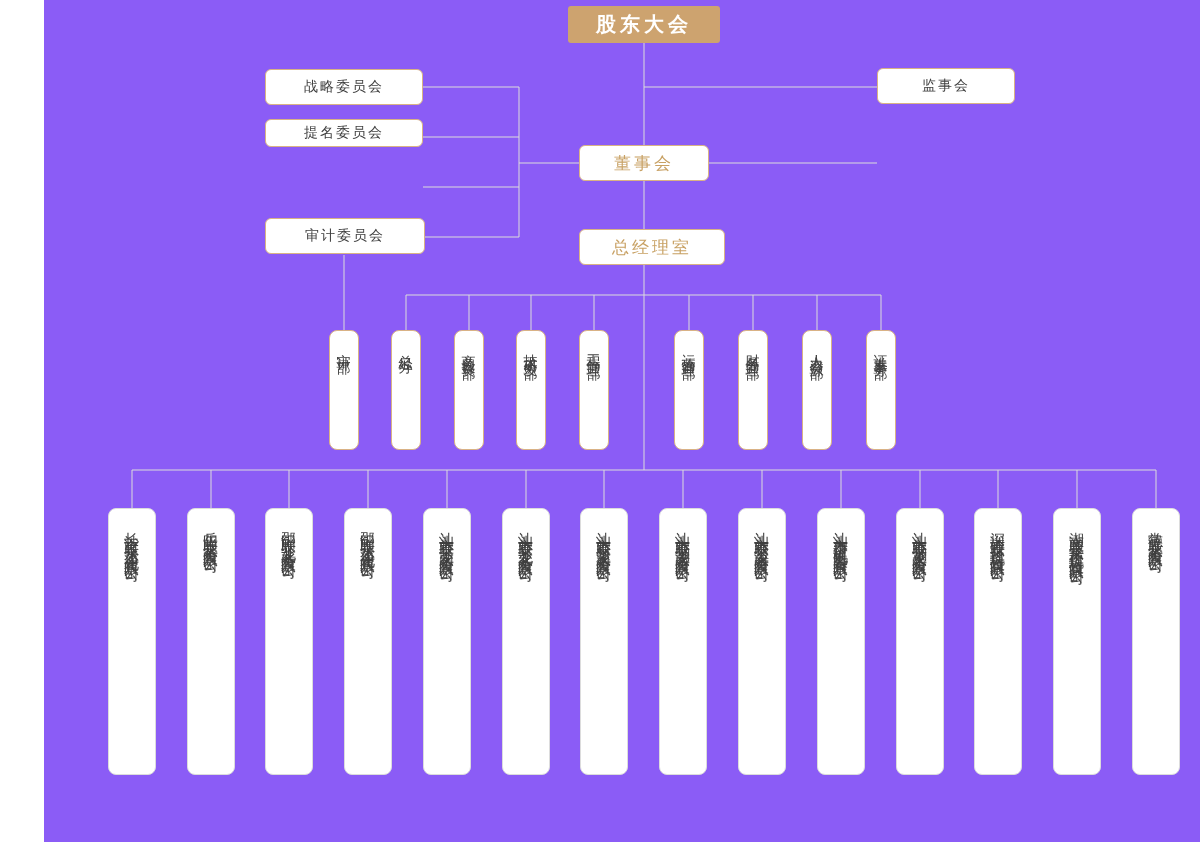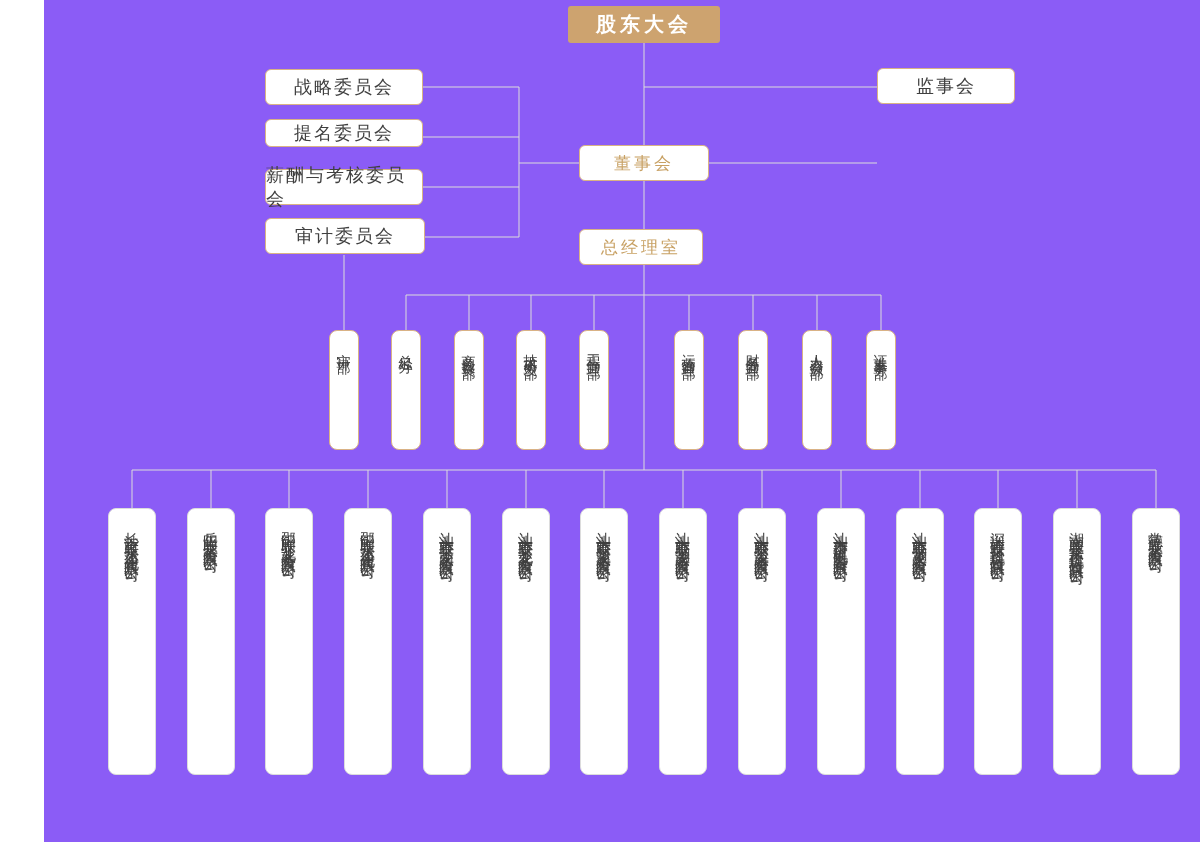--- a/index.html
+++ b/index.html
@@ -13,21 +13,21 @@
   html,body{margin:0;padding:0;background:#fff;}
   body{font-family:"Liberation Sans", sans-serif;color:var(--text);}
   .canvas{position:relative;width:1200px;height:842px;background:#8b5cf6;overflow:hidden;margin-left:44px;}
   .lines{position:absolute;left:0;top:0;}
   .lines path{stroke:var(--line);stroke-width:1;fill:none;}
 
   .node{
     position:absolute;box-sizing:border-box;background:#fff;
     border:1px solid var(--accent-border);border-radius:6px;
     display:flex;align-items:center;justify-content:center;
-    font-size:18px;letter-spacing:2px;color:var(--text);
+    font-size:14px;letter-spacing:2px;color:var(--text);
   }
   .node.root{
     background:var(--accent);border:none;border-radius:3px;
     color:#fff;font-size:20px;font-weight:bold;letter-spacing:4px;
   }
   .node.goldtext{color:var(--gold-text);font-size:17px;letter-spacing:3px;text-align:right;}
 
   .vnode{
     position:absolute;box-sizing:border-box;background:#fff;
     border:1px solid var(--accent-border);border-radius:8px;
@@ -65,25 +65,24 @@
              M1033 470 V508 M1112 470 V508"></path>
   </svg>
 
   <div class="node root" style="left:524px;top:6px;width:152px;height:37px">股东大会</div>
 
   <div class="node" style="left:833px;top:68px;width:138px;height:36px">监事会</div>
 
   <div class="node goldtext" style="left:535px;top:145px;width:130px;height:36px">董事会</div>
 
 
-  <div class="node goldtext" style="left:535px;top:229px;width:124px;height:36px">总经理室</div>
+  <div class="node goldtext" style="left:535px;top:229px;width:146px;height:36px">总经理室</div>
 
   <div class="node" style="left:221px;top:69px;width:158px;height:36px">战略委员会</div>
   <div class="node" style="left:221px;top:119px;width:158px;height:28px">提名委员会</div>
-  <div class="node" style="left:221px;top:169px;width:158px;height:36px">薪酬与考核委员会</div>
   <div class="node" style="left:221px;top:218px;width:160px;height:36px">审计委员会</div>
 
   <div class="vnode" style="left:285px;top:330px;width:30px;height:120px">
       <span>审计部</span>
     </div>
   <div class="vnode" style="left:347px;top:330px;width:30px;height:120px">
       <span>总经办</span>
     </div>
   <div class="vnode" style="left:410px;top:330px;width:30px;height:120px">
       <span>商务投资部</span>

